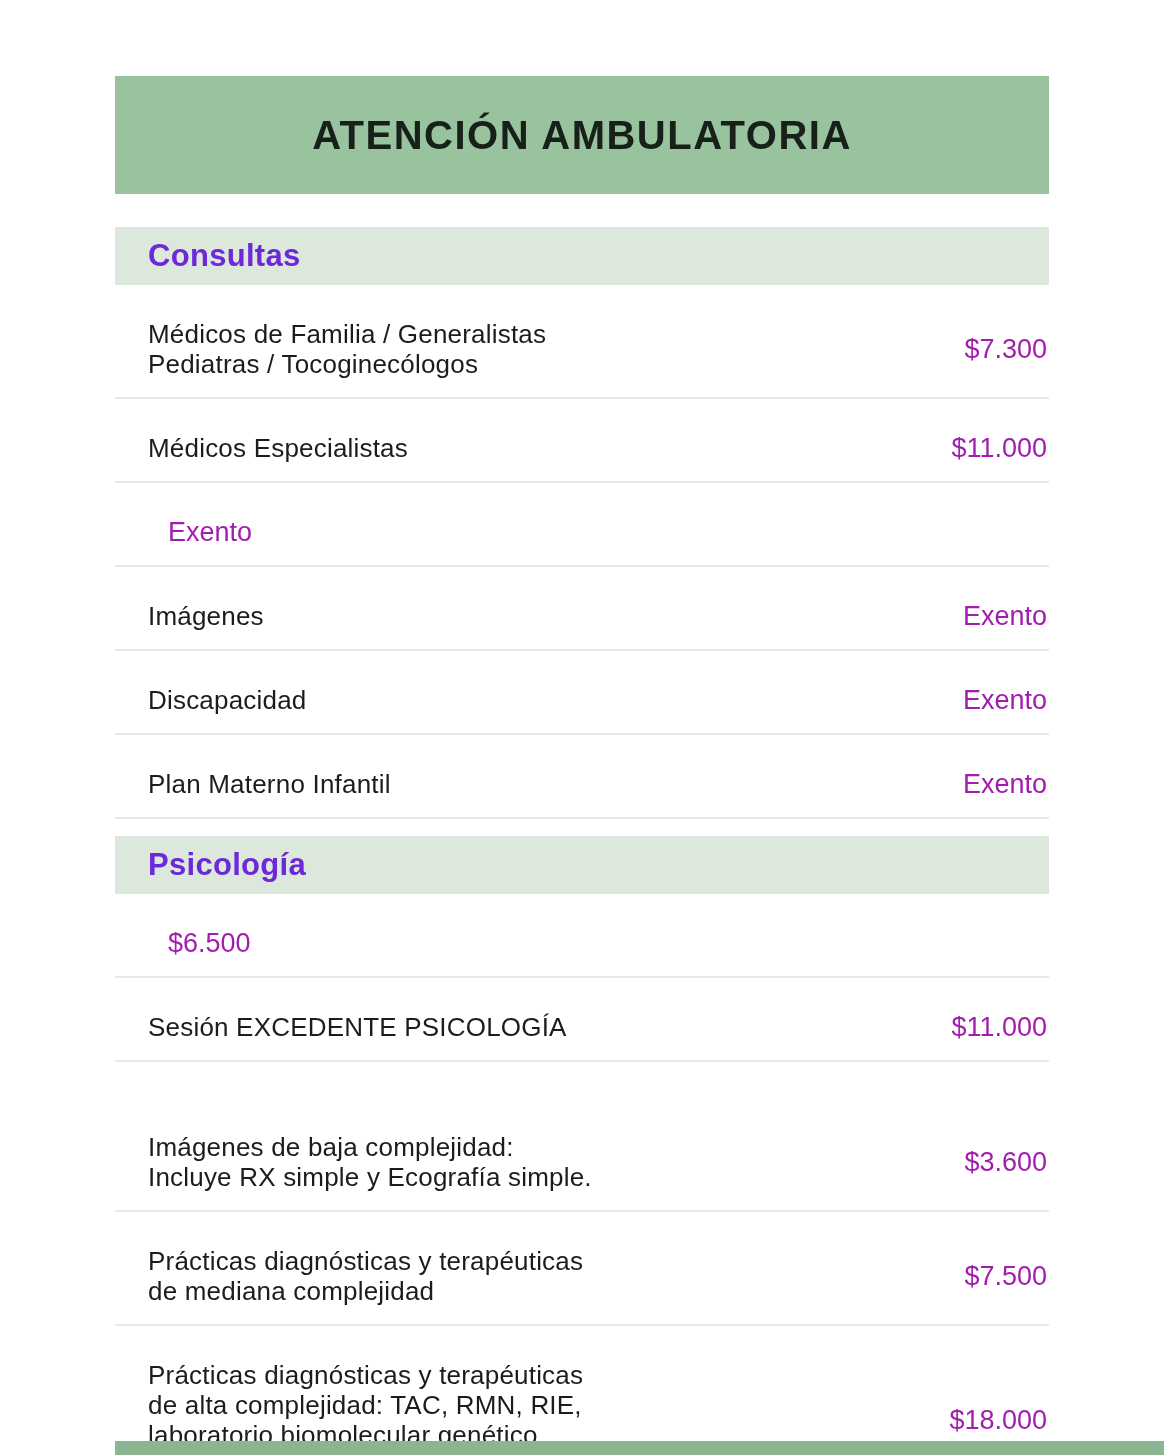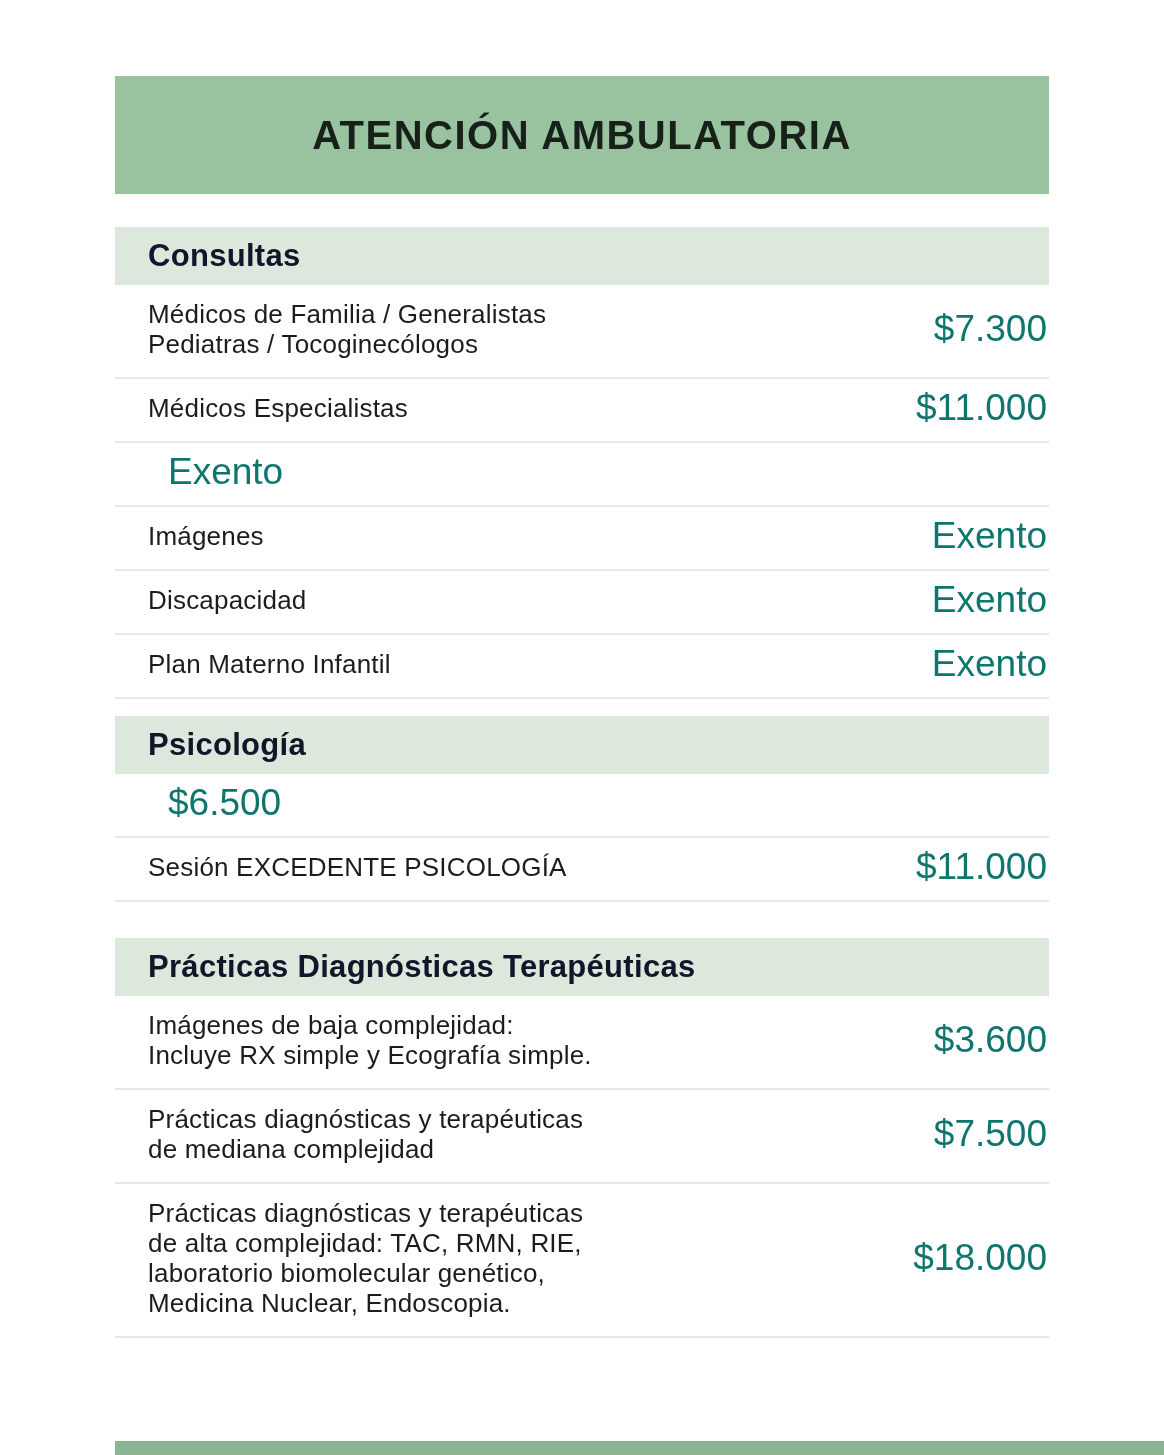--- a/index.html
+++ b/index.html
@@ -45,41 +45,41 @@
     background: var(--section-bg, #dde8dc);
     display: flex;
     align-items: center;
     box-sizing: border-box;
     padding-left: 33px;
   }
   .section-header .section-title {
     font-size: 31px;
     font-weight: 700;
     letter-spacing: 0.3px;
-    color: #0f172a;
+    color: #6d28d9;
   }
   .row {
     display: flex;
     align-items: center;
     justify-content: space-between;
     box-sizing: border-box;
-    padding: 14px 2px 18px 33px;
+    padding: 34px 2px 18px 33px;
     border-bottom: 2px solid var(--divider, #e7e7e7);
   }
   .row-label {
     font-size: 26px;
     line-height: 30px;
     white-space: pre-line;
     color: #1c1c1c;
     letter-spacing: 0.2px;
   }
   .row-price {
-    font-size: 37px;
+    font-size: 27px;
     line-height: 30px;
-    color: #0f766e;
+    color: #a21caf;
     text-align: left;
     white-space: nowrap;
     flex-shrink: 0;
     padding-left: 20px;
   }
   .bottom-bar {
     position: absolute;
     left: 115px;
     right: 0;
     bottom: 0;
@@ -134,23 +134,20 @@
       <div class="row">
         <span class="row-price">$6.500</span>
       </div>
       <div class="row">
         <span class="row-label">Sesión EXCEDENTE PSICOLOGÍA</span>
         <span class="row-price">$11.000</span>
       </div>
     </div>
 
     <div class="section sec-practicas">
-      <div class="section-header">
-        <span class="section-title">Prácticas Diagnósticas Terapéuticas</span>
-      </div>
       <div class="row">
         <span class="row-label">Imágenes de baja complejidad:
 Incluye RX simple y Ecografía simple.</span>
         <span class="row-price">$3.600</span>
       </div>
       <div class="row">
         <span class="row-label">Prácticas diagnósticas y terapéuticas
 de mediana complejidad</span>
         <span class="row-price">$7.500</span>
       </div>

